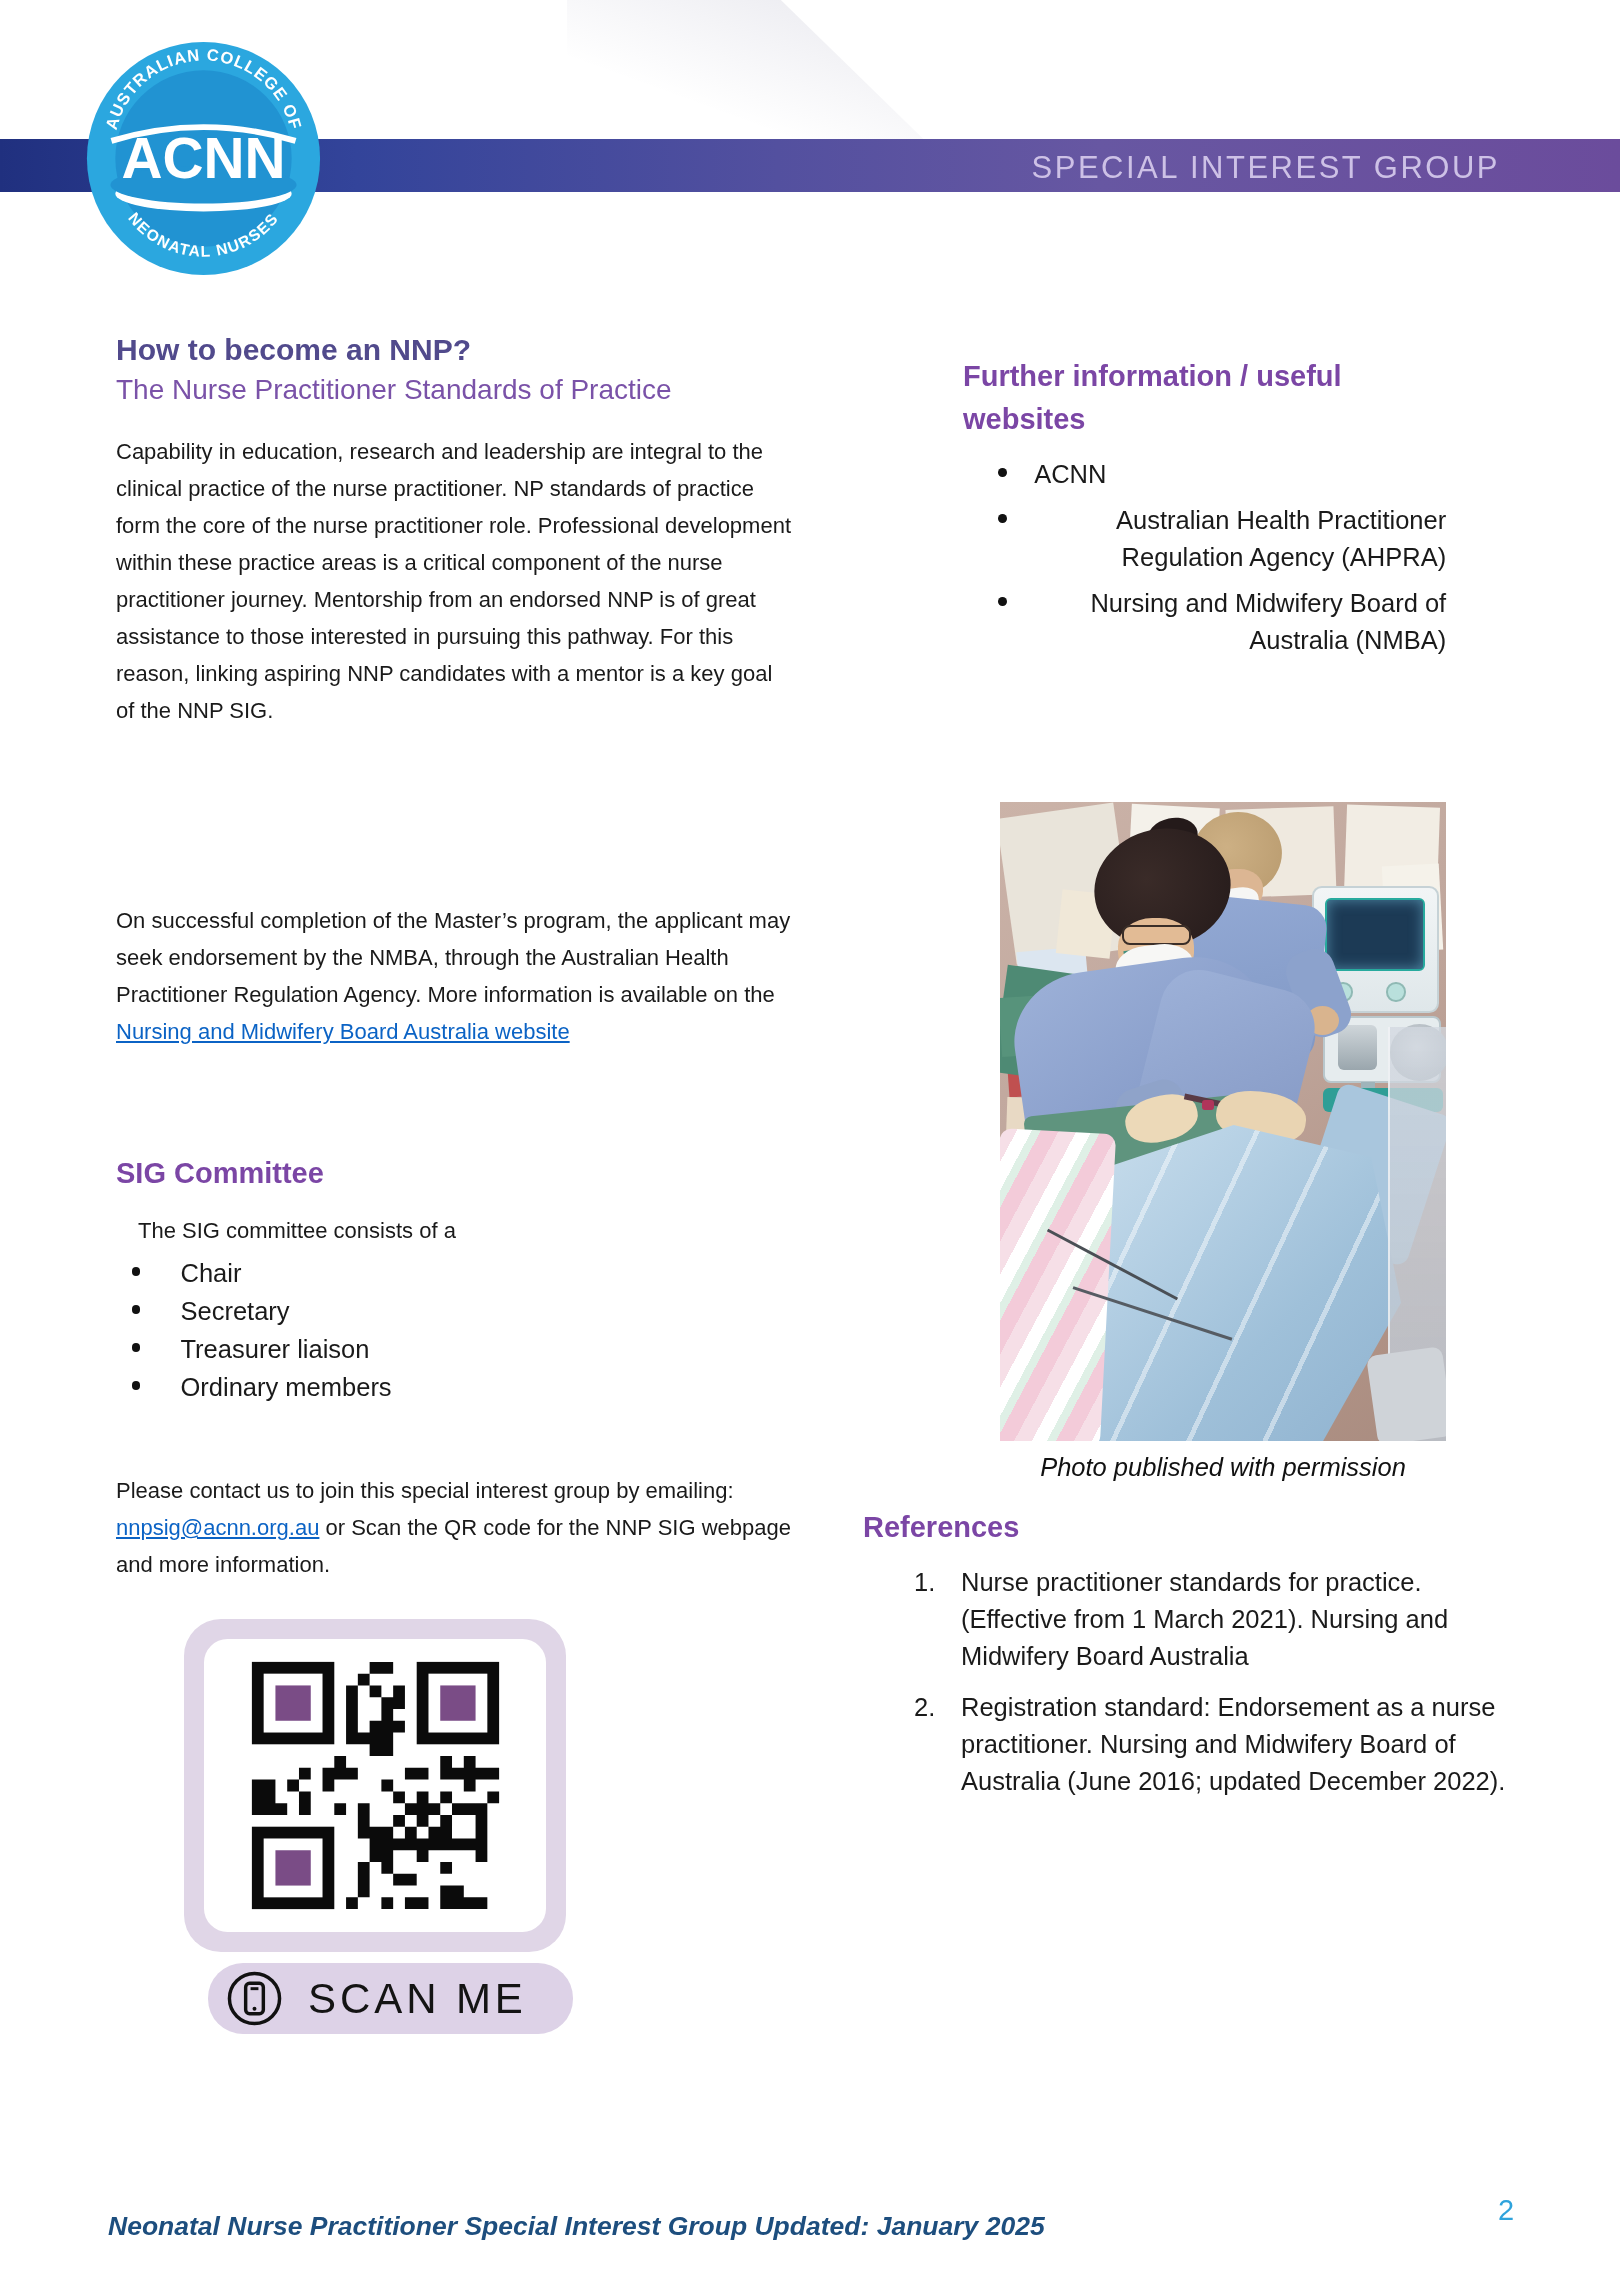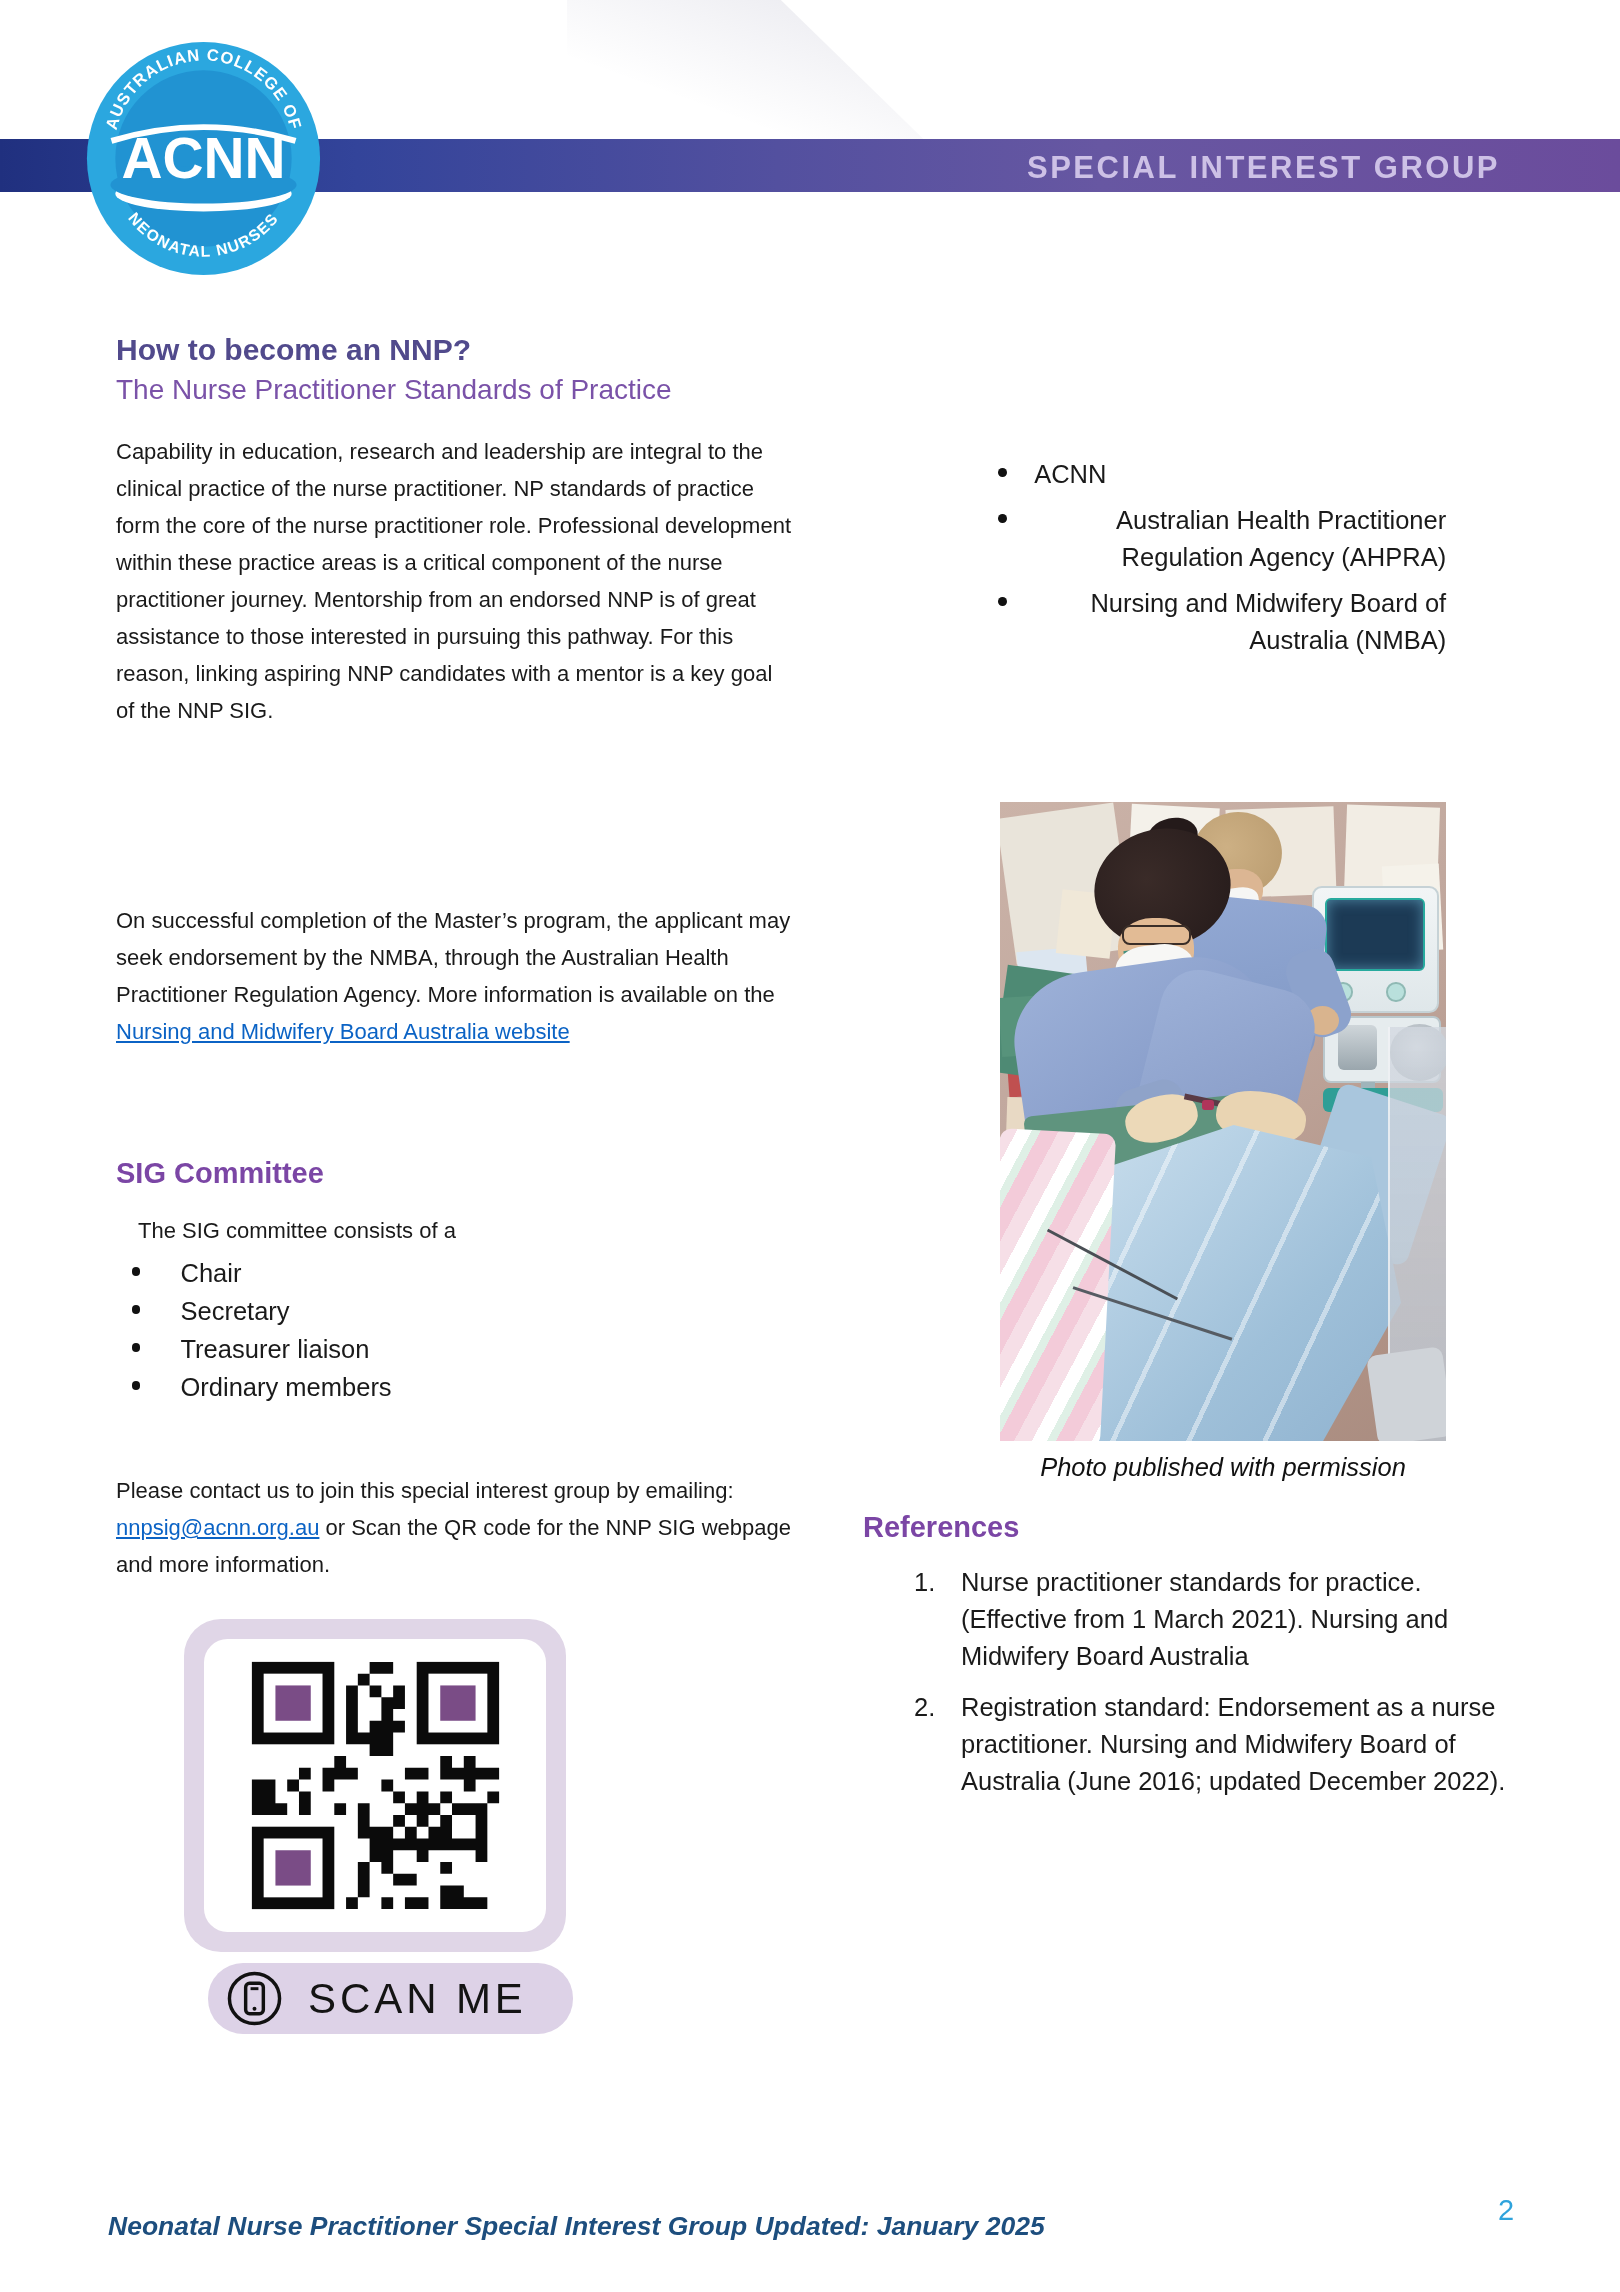--- a/index.html
+++ b/index.html
@@ -22,21 +22,21 @@
   .band-sub{
     position:absolute; left:0; top:139px; width:1620px; height:53px;
     background:linear-gradient(90deg,#20307f 0%, #33449a 22%, #53509f 48%, #6757a2 68%, #6b4c9c 100%);
   }
   .header-title{
     position:absolute; top:65px; right:120px;
     font-size:36px; font-weight:bold; color:#ffffff; letter-spacing:0.5px;
   }
   .header-subtitle{
     position:absolute; top:145px; right:120px; height:45px; line-height:45px;
-    font-size:31px; letter-spacing:2.5px; color:#cdc1e6;font-weight:bold;
+    font-size:31px; letter-spacing:2.5px; color:#cdc1e6;
   }
   .logo{ position:absolute; left:84px; top:39px; }
 
   
   .abs{ position:absolute; }
   .h1{ font-size:30px; font-weight:bold; color:#514a8c; }
   .h2{ font-size:28px; color:#7a52a8; }
   .sec{ font-size:29px; font-weight:bold; color:#7b46a5; }
   .body{ font-size:22px; line-height:37px; color:#1a1a1a; }
   a.doclink{ color:#0b63c5; text-decoration:underline; cursor:pointer; }
@@ -176,20 +176,21 @@
   <div class="scanme">
     <svg width="57" height="57" viewBox="0 0 58 58">
       <circle cx="29" cy="29" r="25.5" fill="none" stroke="#111" stroke-width="3.5"></circle>
       <rect x="20" y="13.5" width="18" height="31" rx="4" fill="none" stroke="#111" stroke-width="3.5"></rect>
       <line x1="25" y1="19" x2="33" y2="19" stroke="#111" stroke-width="3"></line>
       <circle cx="29" cy="39.5" r="2" fill="#111"></circle>
     </svg>
     <span class="lbl">SCAN ME</span>
   </div>
 
+  <div class="abs sec" style="left:963px; top:355px; width:470px; line-height:43px;">Further information / useful websites</div>
 
   <ul class="abs blist blist-right" style="left:963px; top:456px; width:510px;">
     <li>
         <span class="dot"></span>
         <span class="btxt">ACNN</span>
       </li>
     <li>
         <span class="dot"></span>
         <span class="btxt">Australian Health Practitioner Regulation Agency (AHPRA)</span>
       </li>

